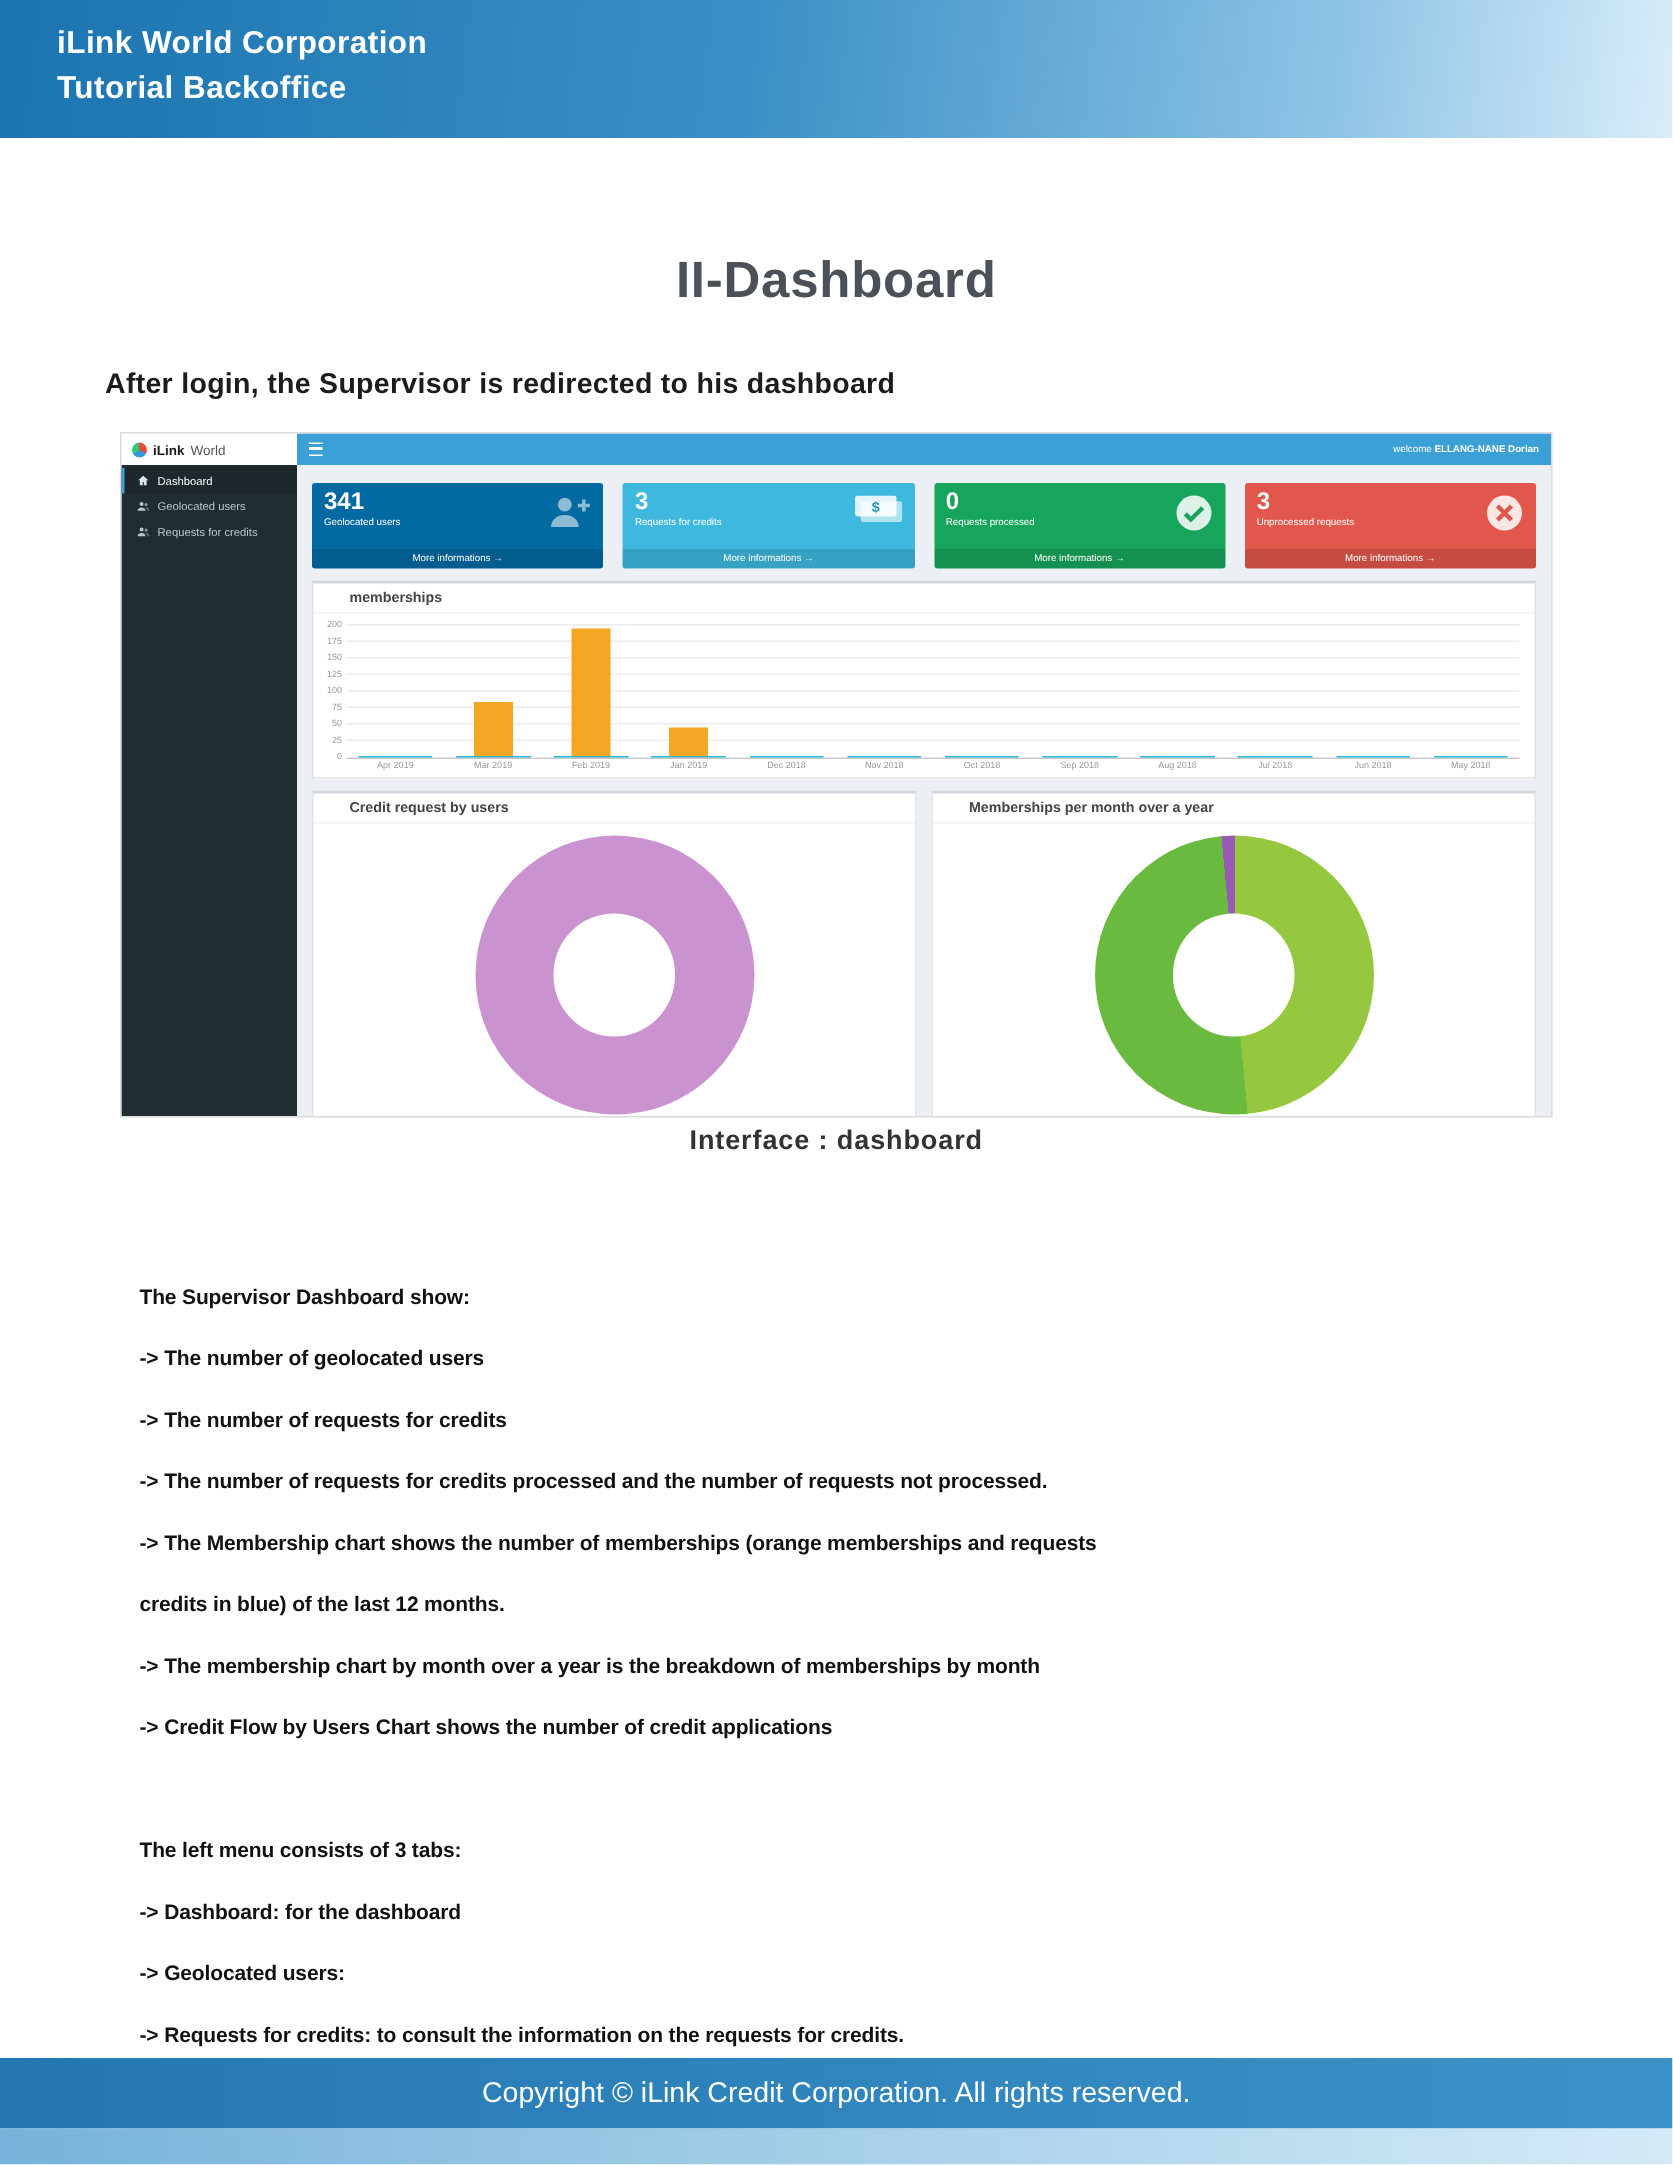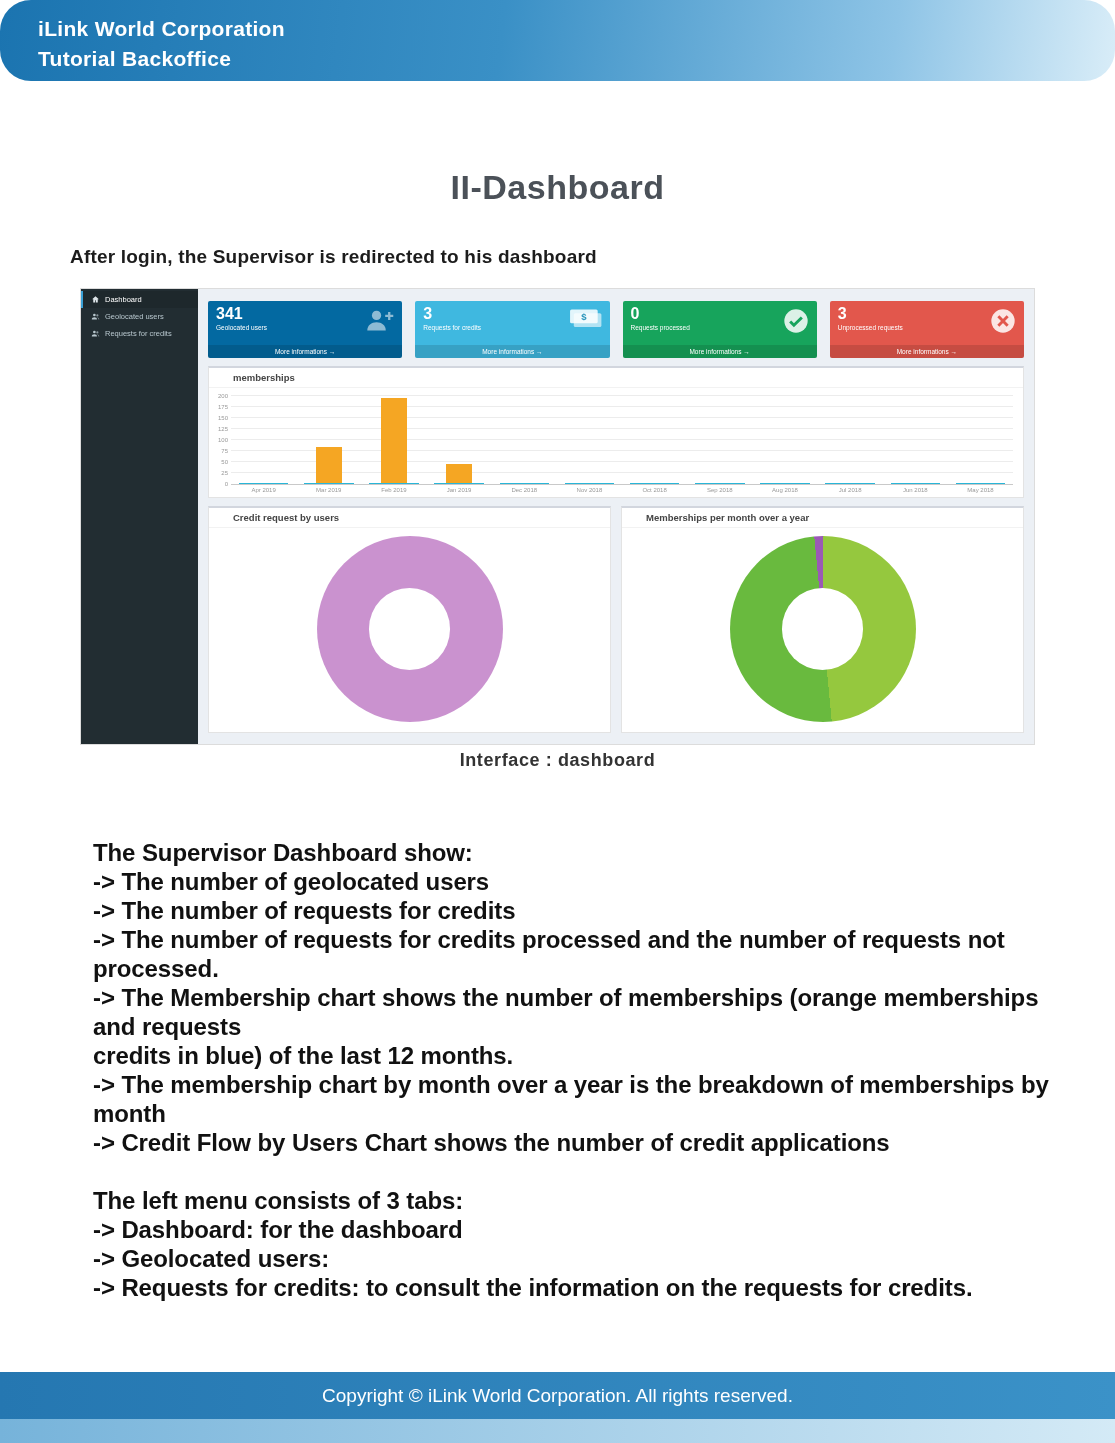--- a/index.html
+++ b/index.html
@@ -3,34 +3,34 @@
 <meta charset="utf-8">
 <style>
   html,body{margin:0;padding:0;}
   body{
     width:1115px;height:1443px;position:relative;overflow:hidden;
     background:#ffffff;font-family:"Liberation Sans","DejaVu Sans",sans-serif;
   }
 
   
   .banner{
-    position:absolute;top:0;left:0;width:1115px;height:81px;
+    position:absolute;top:0;left:0;width:1115px;height:92px;
     background:linear-gradient(97deg,#1b74b0 0%,#3a90c6 45%,#8ec4e6 80%,#d9edf8 100%);
-    color:#fff;box-sizing:border-box;padding:14px 0 0 38px;border-radius:31px;
+    color:#fff;box-sizing:border-box;padding:14px 0 0 38px;
   }
   .banner .b-line{font-size:21px;font-weight:600;line-height:30px;letter-spacing:.3px;}
 
   
   .doc-title{position:absolute;top:168px;left:0;width:100%;text-align:center;
     font-size:34px;font-weight:700;color:#4b5158;letter-spacing:.5px;}
   .lead{position:absolute;top:246px;left:70px;font-size:19px;font-weight:700;color:#1c1c1c;letter-spacing:.2px;}
   .caption{position:absolute;top:750px;left:0;width:100%;text-align:center;
     font-size:18px;font-weight:700;color:#333;letter-spacing:.6px;}
   .bodytext{position:absolute;top:838px;left:93px;width:960px;color:#111;}
-  .bline{font-size:24px;font-weight:700;line-height:29px;min-height:29px;letter-spacing:-0.1px;}
+  .bline{font-size:14px;font-weight:700;line-height:29px;min-height:29px;letter-spacing:-0.1px;margin-top:12px;}
 
   
   .footer{position:absolute;left:0;bottom:0;width:1115px;height:71px;}
   .footer-band{height:47px;background:linear-gradient(90deg,#2577b1 0%,#3b92c8 100%);
     color:#fff;font-size:19px;text-align:center;line-height:48px;}
   .footer-strip{height:24px;background:linear-gradient(90deg,#76b3da 0%,#d4eaf6 100%);}
 
   
   .shot{position:absolute;left:80px;top:288px;width:955px;height:457px;overflow:hidden;
     display:flex;flex-direction:column;border:1px solid #dcdcdc;box-sizing:border-box;background:#ecf0f5;}
@@ -93,20 +93,34 @@
 <div class="banner">
   <div class="b-line">iLink World Corporation</div>
   <div class="b-line">Tutorial Backoffice</div>
 </div>
 
 <div class="doc-title">II-Dashboard</div>
 <div class="lead">After login, the Supervisor is redirected to his dashboard</div>
 
 <div class="shot">
 
+  <div class="app-topbar">
+    <div class="app-logo">
+      <span class="logo-dot"></span>
+      <span class="logo-bold">iLink</span>
+      <span class="logo-rest">World</span>
+    </div>
+    <div class="app-nav">
+      <span class="bars"></span>
+      <span class="welcome">
+        <span>welcome</span>
+        <b>ELLANG-NANE Dorian</b>
+      </span>
+    </div>
+  </div>
 
   <div class="app-main">
     <div class="app-sidebar">
       <div class="side-item active">
         <span class="side-icon">
           <svg width="9" height="9" viewBox="0 0 24 24">
               <path d="M12 3l9 8h-3v9h-5v-6h-2v6H6v-9H3z" fill="#dfe6ea"></path>
             </svg>
         </span>
         <span class="side-label">Dashboard</span>
@@ -311,15 +325,15 @@
   <div class="bline">-&gt; The membership chart by month over a year is the breakdown of memberships by month</div>
   <div class="bline">-&gt; Credit Flow by Users Chart shows the number of credit applications</div>
   <div class="bline"></div>
   <div class="bline">The left menu consists of 3 tabs:</div>
   <div class="bline">-&gt; Dashboard: for the dashboard</div>
   <div class="bline">-&gt; Geolocated users:</div>
   <div class="bline">-&gt; Requests for credits: to consult the information on the requests for credits.</div>
 </div>
 
 <div class="footer">
-  <div class="footer-band">Copyright © iLink World Corporation. All rights reserved.</div>
+  <div class="footer-band">Copyright © iLink Credit Corporation. All rights reserved.</div>
   <div class="footer-strip"></div>
 </div>
 
 </body></html>

